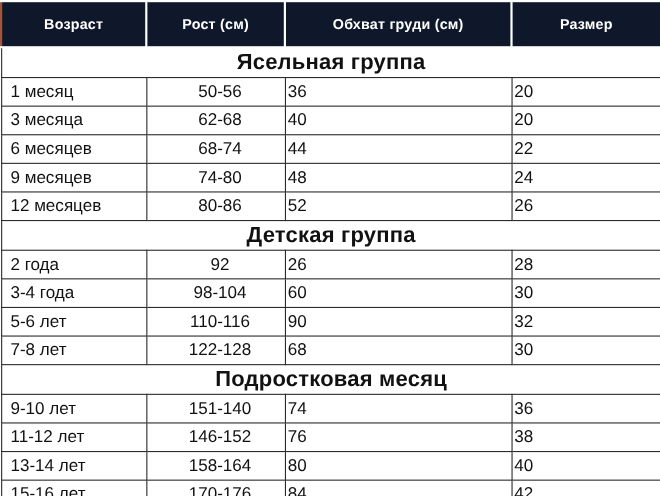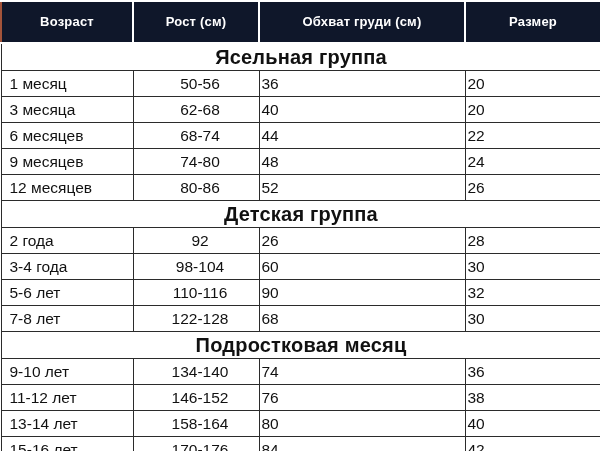--- a/index.html
+++ b/index.html
@@ -151,21 +151,21 @@
         <td class="height">122-128</td>
         <td class="chest">68</td>
         <td class="size">30</td>
       </tr>
 
       <tr class="group-row">
         <td colspan="4">Подростковая месяц</td>
       </tr>
       <tr>
         <td class="age">9-10 лет</td>
-        <td class="height">134-140</td>
+        <td class="height">151-140</td>
         <td class="chest">74</td>
         <td class="size">36</td>
       </tr>
       <tr>
         <td class="age">11-12 лет</td>
         <td class="height">146-152</td>
         <td class="chest">76</td>
         <td class="size">38</td>
       </tr>
       <tr>

